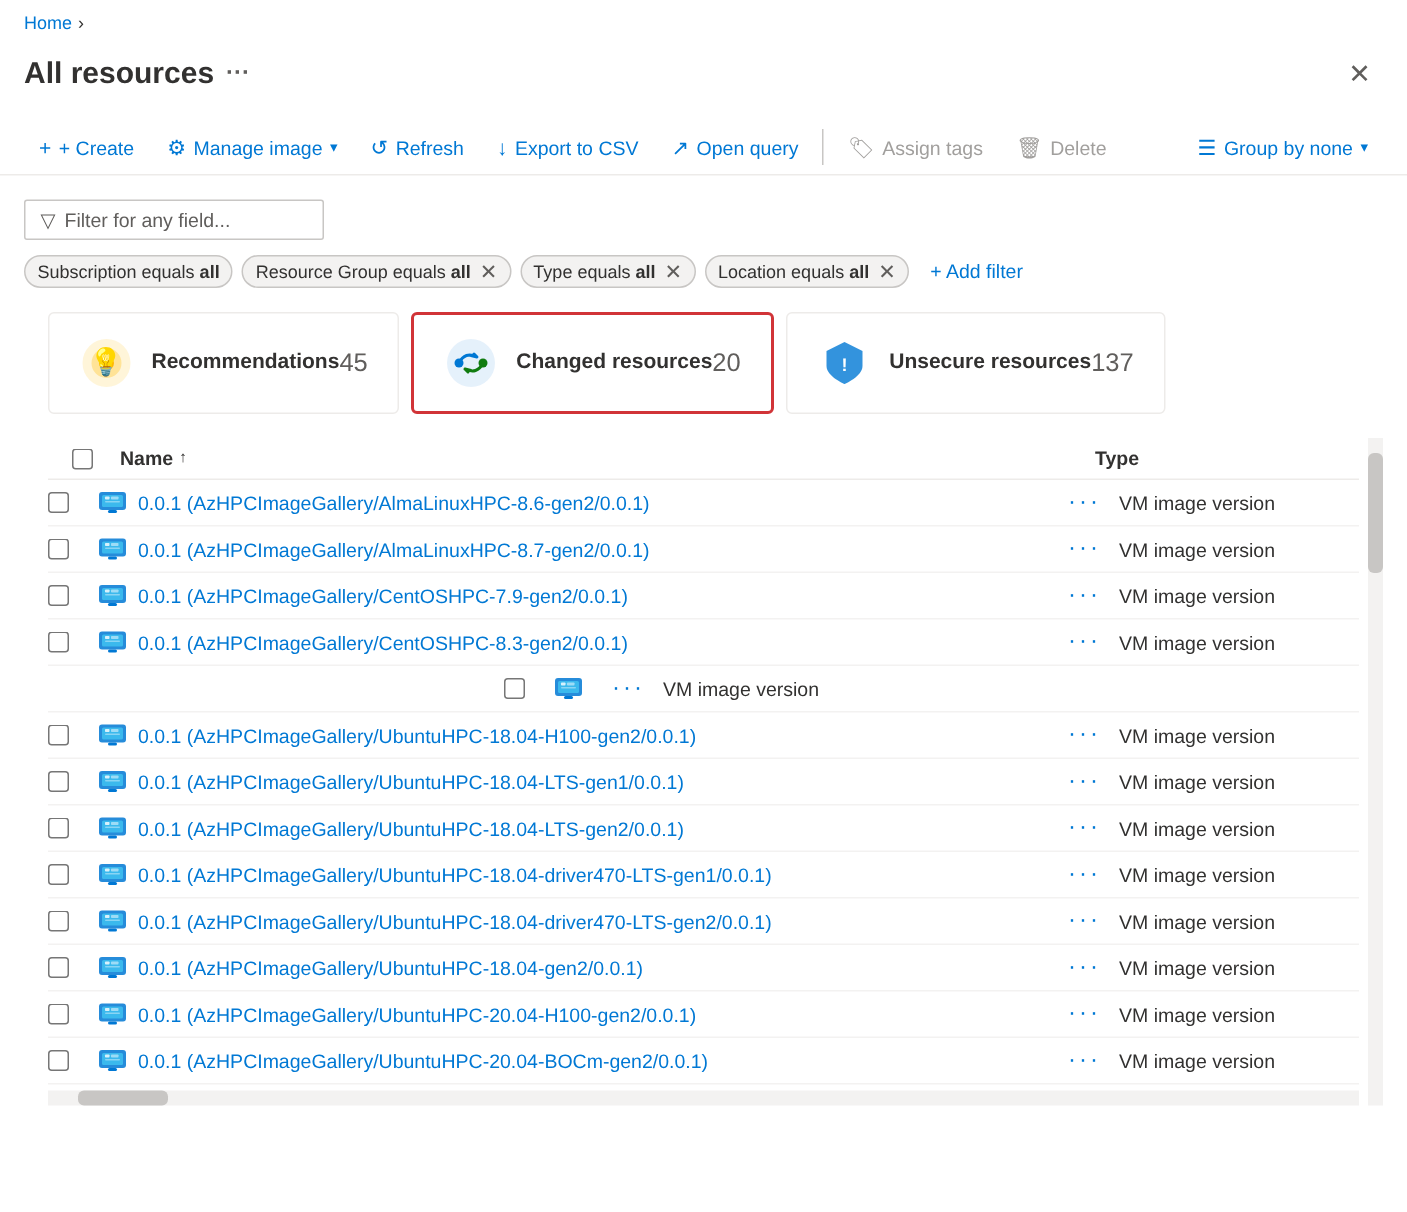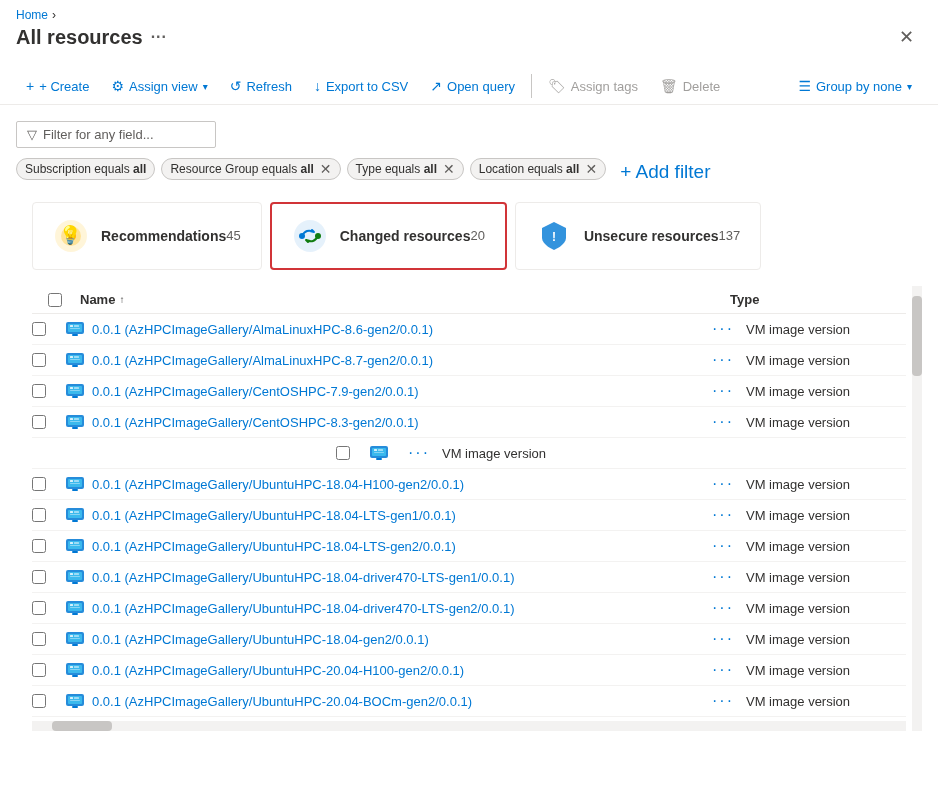--- a/index.html
+++ b/index.html
@@ -1,46 +1,46 @@
 <!DOCTYPE html>
 <html><head>
   <meta charset="utf-8">
   <style>
     * { box-sizing: border-box; margin: 0; padding: 0; }
     body { font-family: 'Segoe UI', Arial, sans-serif; font-size: 13px; background: #fff; color: #323130; width: 938px; min-height: 808px; overflow: hidden; }
 
     .top-bar { padding: 8px 16px 0 16px; }
-    .breadcrumb { font-size: 12px; color: #0078d4; display: flex; align-items: center; gap: 4px; margin-bottom: 0; }
+    .breadcrumb { font-size: 12px; color: #0078d4; display: flex; align-items: center; gap: 4px; margin-bottom: 12px; }
     .breadcrumb span { color: #323130; }
     .title-row { display: flex; align-items: center; justify-content: space-between; margin-bottom: 16px; }
     .title-row h1 { font-size: 20px; font-weight: 600; display: flex; align-items: center; gap: 8px; }
     .title-ellipsis { font-size: 16px; color: #605e5c; cursor: pointer; }
     .close-btn { font-size: 18px; color: #605e5c; cursor: pointer; border: none; background: none; padding: 4px 8px; }
 
     .toolbar { display: flex; align-items: center; gap: 2px; padding: 4px 16px; border-bottom: 1px solid #edebe9; margin-bottom: 8px; flex-wrap: wrap; }
     .toolbar-btn { display: flex; align-items: center; gap: 5px; padding: 6px 10px; border: none; background: none; color: #0078d4; font-size: 13px; cursor: pointer; border-radius: 2px; white-space: nowrap; }
     .toolbar-sep { width: 1px; height: 24px; background: #c8c6c4; margin: 0 4px; }
     .toolbar-btn.disabled { color: #a19f9d; }
     .toolbar-btn .icon { font-size: 14px; }
     .chevron { font-size: 10px; }
 
     .filter-area { padding: 8px 16px; }
     .filter-box { display: flex; align-items: center; gap: 6px; border: 1px solid #c8c6c4; border-radius: 2px; padding: 5px 10px; width: 200px; font-size: 13px; color: #605e5c; cursor: text; background: #fff; margin-bottom: 10px; }
     .filter-tags { display: flex; align-items: flex-start; gap: 6px; flex-wrap: wrap; margin-bottom: 16px; }
     .filter-tag { display: flex; align-items: center; gap: 4px; padding: 3px 8px; background: #f3f2f1; border: 1px solid #c8c6c4; border-radius: 12px; font-size: 12px; color: #323130; }
     .filter-tag .bold { font-weight: 600; }
     .filter-tag .remove { color: #605e5c; cursor: pointer; font-size: 14px; margin-left: 2px; line-height: 1; }
-    .add-filter-btn { display: flex; align-items: center; gap: 4px; color: #0078d4; font-size: 19px; cursor: pointer; border: none; background: none; padding: 3px 8px; }
+    .add-filter-btn { display: flex; align-items: center; gap: 4px; color: #0078d4; font-size: 13px; cursor: pointer; border: none; background: none; padding: 3px 8px; }
 
     .cards-row { display: flex; gap: 0; padding: 0 16px; margin-bottom: 16px; }
     .card { display: flex; align-items: center; gap: 12px; padding: 14px 20px; border: 1px solid #edebe9; border-radius: 4px; min-width: 200px; cursor: pointer; background: #fff; margin-right: 8px; }
     .card.active { border: 2px solid #d13438; }
     .card-text { display: flex; flex-direction: row; }
     .card-title { font-size: 14px; font-weight: 600; color: #323130; }
-    .card-count { font-size: 13px; color: #605e5c; }
+    .card-count { font-size: 17px; color: #605e5c; }
     .card-icon { width: 36px; height: 36px; display: flex; align-items: center; justify-content: center; font-size: 24px; }
 
     .table-area { padding: 0 16px; position: relative; }
     .table-header { display: flex; align-items: center; border-bottom: 1px solid #edebe9; padding: 6px 16px; }
     .col-check { width: 32px; display: flex; align-items: center; }
     .col-name { flex: 1; font-weight: 600; font-size: 13px; color: #323130; display: flex; align-items: center; gap: 4px; }
     .col-type { width: 160px; font-weight: 600; font-size: 13px; color: #323130; text-align: left; }
 
     .table-row { display: flex; align-items: center; border-bottom: 1px solid #f3f2f1; padding: 4px 0; justify-content: center; }
     .row-check { width: 32px; display: flex; align-items: center; }
@@ -75,21 +75,21 @@
   </div>
 </div>
 
 <div class="toolbar">
   <button class="toolbar-btn">
     <span class="icon">+</span>
     <span style="color:#0078d4;">+ Create</span>
   </button>
   <button class="toolbar-btn">
     <span class="icon">⚙</span>
-    <span>Assign view</span>
+    <span>Manage image</span>
     <span class="chevron">▾</span>
   </button>
   <button class="toolbar-btn">
     <span class="icon">↺</span>
     <span>Refresh</span>
   </button>
   <button class="toolbar-btn">
     <span class="icon">↓</span>
     <span>Export to CSV</span>
   </button>

